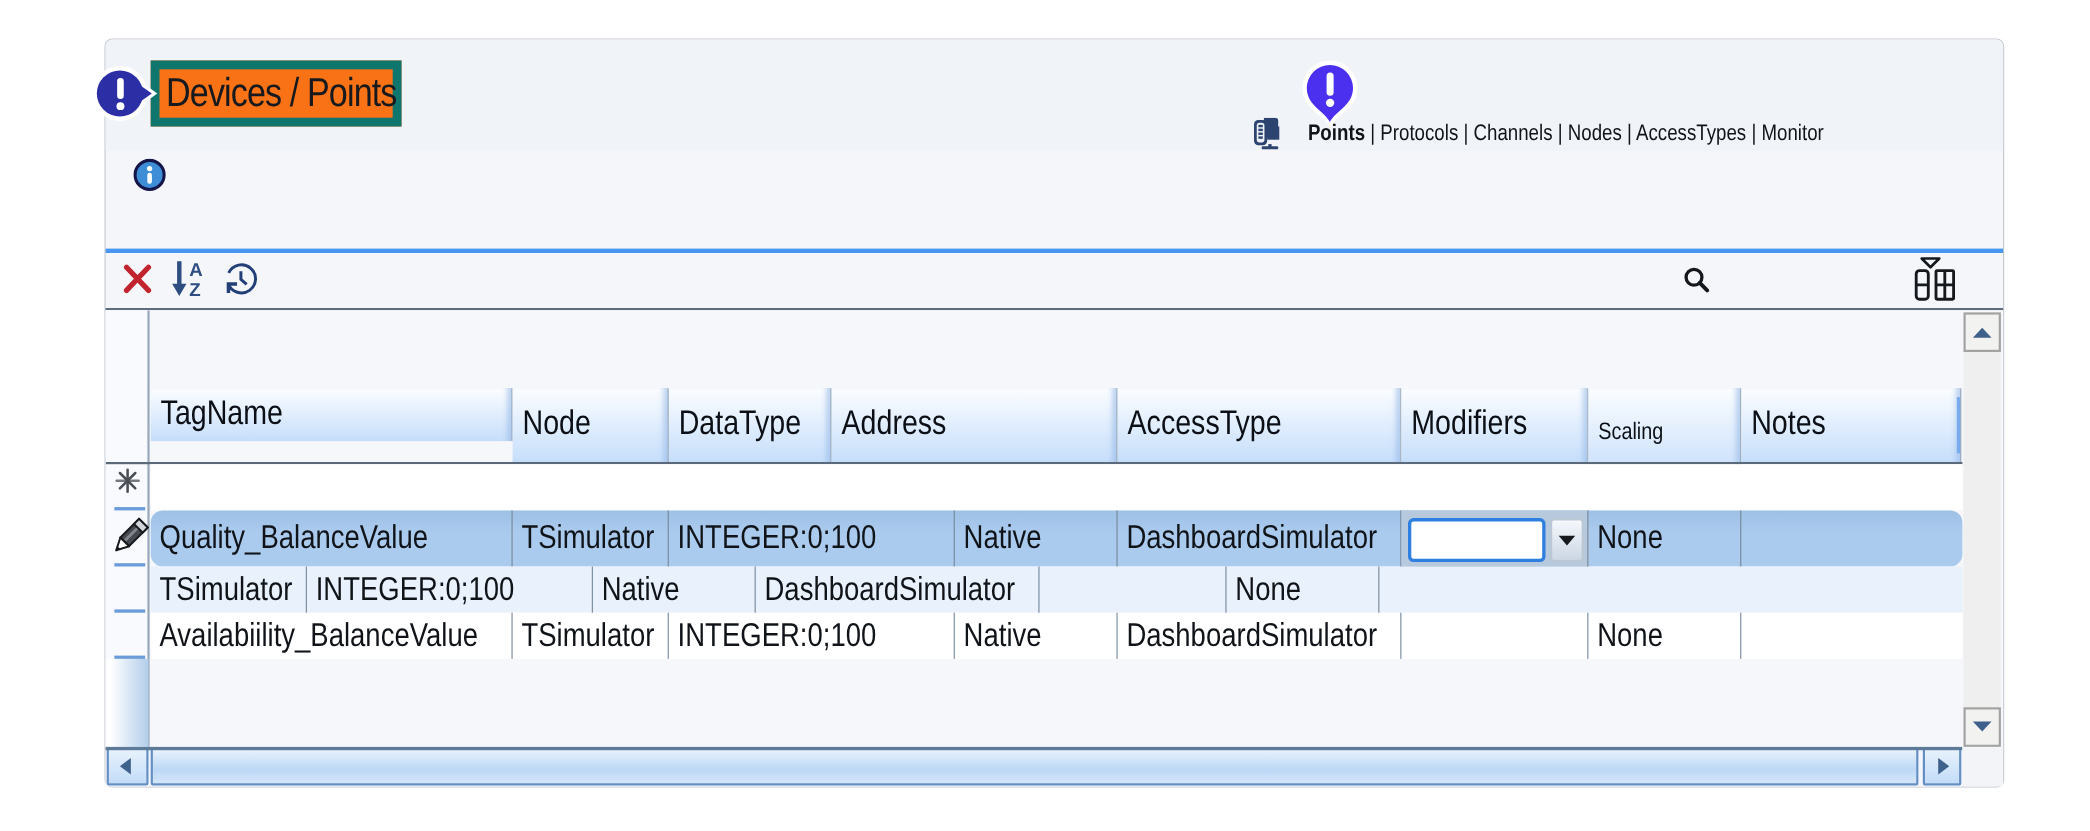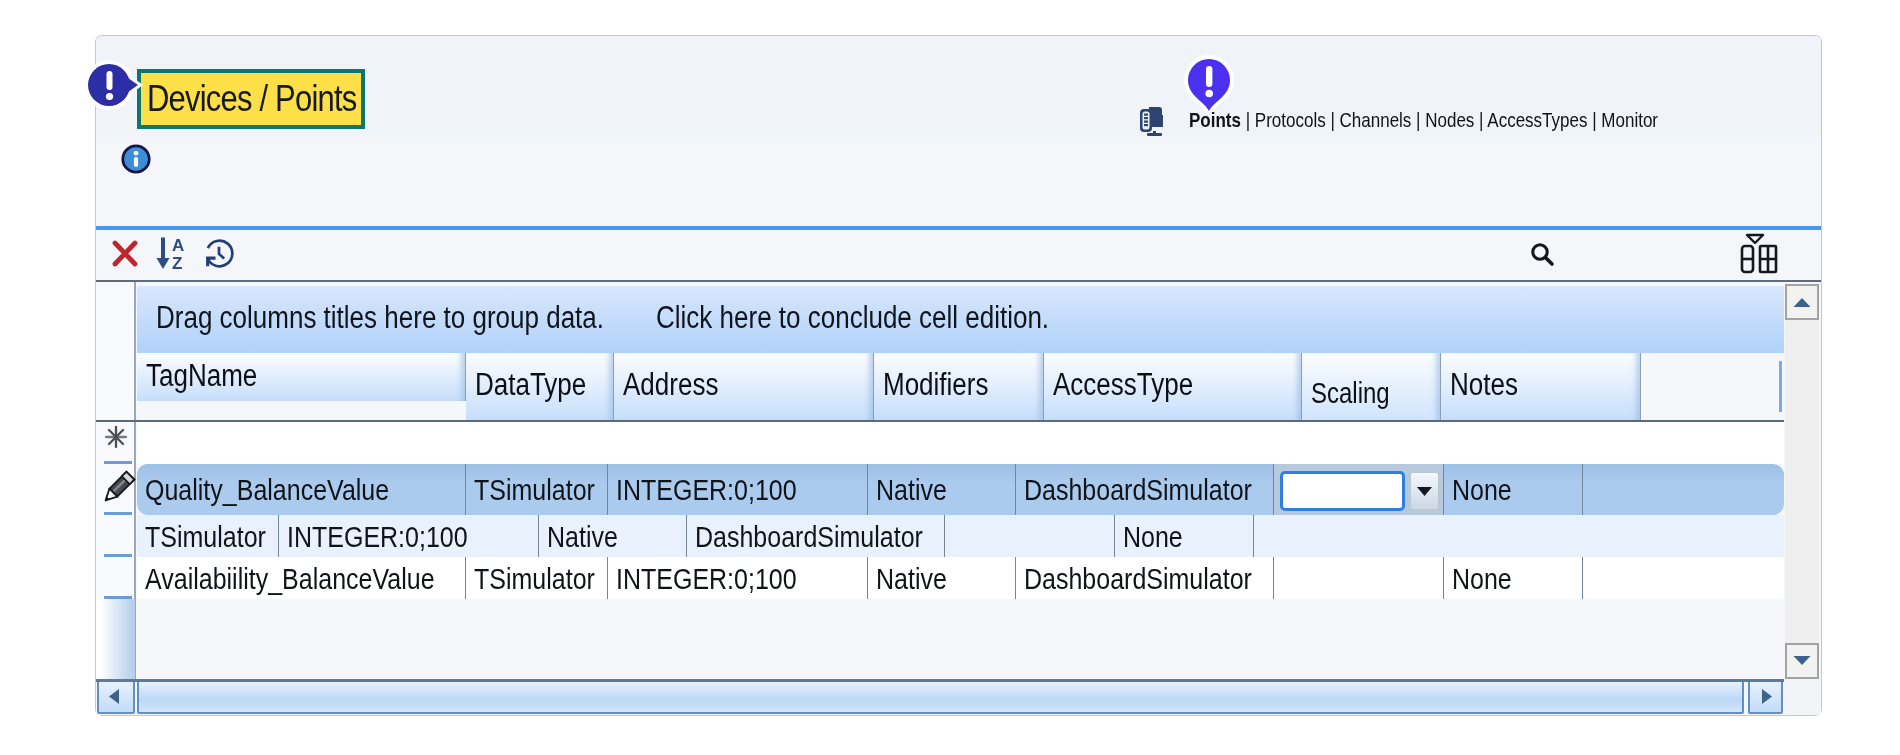--- a/index.html
+++ b/index.html
@@ -7,22 +7,22 @@
     font-family:"Liberation Sans", sans-serif; }
   .abs { position:absolute; }
   #panel { position:absolute; left:95px; top:35px; width:1727px; height:681px;
     background:#f4f6fa; border:1px solid #c2c6ce; border-radius:7px; }
 </style>
 </head>
 <body>
 <div id="panel">
   <div class="abs" style="left:0; top:0; width:1725px; height:101px; background:#f0f3f7; border-radius:6px 6px 0 0;"></div>
 
-  <div class="abs" id="titlebox" style="left:41px; top:33px; width:228px; height:60px;
-       background:#fde047; border:4px solid #0f766e; display:flex; align-items:center;">
+  <div class="abs" id="titlebox" style="left:41px; top:19px; width:228px; height:60px;
+       background:#f97316; border:8px solid #0f766e; display:flex; align-items:center;">
     <span style="font-size:31px; color:#16191e; margin-left:6px; letter-spacing:-0.8px; white-space:nowrap; display:inline-block; transform:scaleY(1.18);">Devices / Points</span>
   </div>
 
   <svg class="abs" style="left:-13px; top:23px;" width="64" height="56" viewBox="0 0 64 56">
     <g fill="#ffffff">
       <circle cx="26" cy="26" r="25"></circle>
       <path d="M38,10 L60,26 L38,42 Z"></path>
     </g>
     <g fill="#2c2ea6">
       <circle cx="26" cy="26" r="21"></circle>
@@ -90,60 +90,61 @@
     <rect x="21" y="14" width="16" height="26" rx="1" fill="none" stroke="#15181d" stroke-width="2.6"></rect>
     <path d="M29,14 L29,40 M21,27 L37,27" stroke="#15181d" stroke-width="2.6"></path>
   </svg>
 
   <div class="abs" style="left:0px; top:244px; width:1725px; height:2px; background:#5d6d7d;"></div>
 
   <div class="abs" id="tablezone" style="left:0px; top:246px; width:1725px; height:397px; background:#f5f7fa; overflow:hidden;">
 
     <div class="abs" style="left:0px; top:0px; width:40px; height:397px; background:#f8fafd; border-right:2px solid #98a8ba;"></div>
 
-    <div class="abs" style="left:41px; top:4px; width:1647px; height:67px;
-         background:linear-gradient(#d9e7fc, #b0d1fa); color:#10151d; font-size:26px;">
-      <span class="abs" style="left:19px; top:16px; display:inline-block; transform:scaleY(1.2);">Drag columns titles here to group data.</span>
-      <span class="abs" style="left:519px; top:16px; display:inline-block; transform:scaleY(1.2);">Click here to conclude cell edition.</span>
-    </div>
 
     <div class="abs" id="hdr" style="left:41px; top:71px; width:1647px; height:67px; display:flex;">
         <div style="width:329px; height:48px; background:linear-gradient(#fbfdff,#c6defb);
      border-right:1.5px solid #8d9fb0; box-shadow:inset -7px 0 5px -3px rgba(150,185,230,0.6);
      font-size:26px; color:#0c1016; display:flex; align-items:center;
      flex:0 0 329px;">
           <span style="margin-left:9px; display:inline-block; transform:scaleY(1.2); position:relative; top:-2px;">TagName</span>
         </div>
+        <div style="width:142px; height:67px; background:linear-gradient(#fbfdff,#c6defb);
+     border-right:1.5px solid #8d9fb0; box-shadow:inset -7px 0 5px -3px rgba(150,185,230,0.6);
+     font-size:26px; color:#0c1016; display:flex; align-items:center;
+     flex:0 0 142px;">
+          <span style="margin-left:9px; display:inline-block; transform:scaleY(1.2); position:relative; top:-2px;">Node</span>
+        </div>
         <div style="width:148px; height:67px; background:linear-gradient(#fbfdff,#c6defb);
      border-right:1.5px solid #8d9fb0; box-shadow:inset -7px 0 5px -3px rgba(150,185,230,0.6);
      font-size:26px; color:#0c1016; display:flex; align-items:center;
      flex:0 0 148px;">
           <span style="margin-left:9px; display:inline-block; transform:scaleY(1.2); position:relative; top:-2px;">DataType</span>
         </div>
         <div style="width:260px; height:67px; background:linear-gradient(#fbfdff,#c6defb);
      border-right:1.5px solid #8d9fb0; box-shadow:inset -7px 0 5px -3px rgba(150,185,230,0.6);
      font-size:26px; color:#0c1016; display:flex; align-items:center;
      flex:0 0 260px;">
           <span style="margin-left:9px; display:inline-block; transform:scaleY(1.2); position:relative; top:-2px;">Address</span>
         </div>
+        <div style="width:258px; height:67px; background:linear-gradient(#fbfdff,#c6defb);
+     border-right:1.5px solid #8d9fb0; box-shadow:inset -7px 0 5px -3px rgba(150,185,230,0.6);
+     font-size:26px; color:#0c1016; display:flex; align-items:center;
+     flex:0 0 258px;">
+          <span style="margin-left:9px; display:inline-block; transform:scaleY(1.2); position:relative; top:-2px;">AccessType</span>
+        </div>
         <div style="width:170px; height:67px; background:linear-gradient(#fbfdff,#c6defb);
      border-right:1.5px solid #8d9fb0; box-shadow:inset -7px 0 5px -3px rgba(150,185,230,0.6);
      font-size:26px; color:#0c1016; display:flex; align-items:center;
      flex:0 0 170px;">
           <span style="margin-left:9px; display:inline-block; transform:scaleY(1.2); position:relative; top:-2px;">Modifiers</span>
         </div>
-        <div style="width:258px; height:67px; background:linear-gradient(#fbfdff,#c6defb);
-     border-right:1.5px solid #8d9fb0; box-shadow:inset -7px 0 5px -3px rgba(150,185,230,0.6);
-     font-size:26px; color:#0c1016; display:flex; align-items:center;
-     flex:0 0 258px;">
-          <span style="margin-left:9px; display:inline-block; transform:scaleY(1.2); position:relative; top:-2px;">AccessType</span>
-        </div>
         <div style="width:139px; height:83px; background:linear-gradient(#fbfdff,#c6defb);
      border-right:1.5px solid #8d9fb0; box-shadow:inset -7px 0 5px -3px rgba(150,185,230,0.6);
-     font-size:24px; color:#0c1016; display:flex; align-items:center;
+     font-size:18px; color:#0c1016; display:flex; align-items:center;
      flex:0 0 139px;">
           <span style="margin-left:9px; display:inline-block; transform:scaleY(1.2); position:relative; top:-2px;">Scaling</span>
         </div>
         <div style="width:200px; height:67px; background:linear-gradient(#fbfdff,#c6defb);
      border-right:1.5px solid #8d9fb0; box-shadow:inset -7px 0 5px -3px rgba(150,185,230,0.6);
      font-size:26px; color:#0c1016; display:flex; align-items:center;
      flex:0 0 200px;">
           <span style="margin-left:9px; display:inline-block; transform:scaleY(1.2); position:relative; top:-2px;">Notes</span>
         </div>
       </div>

